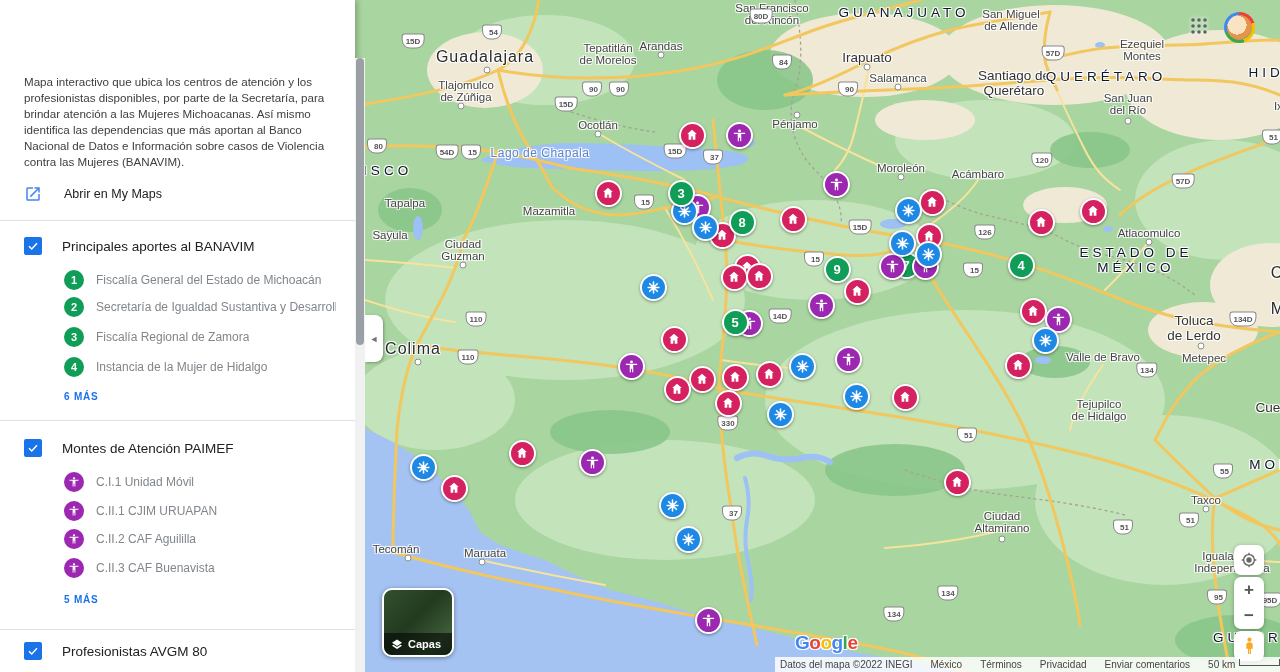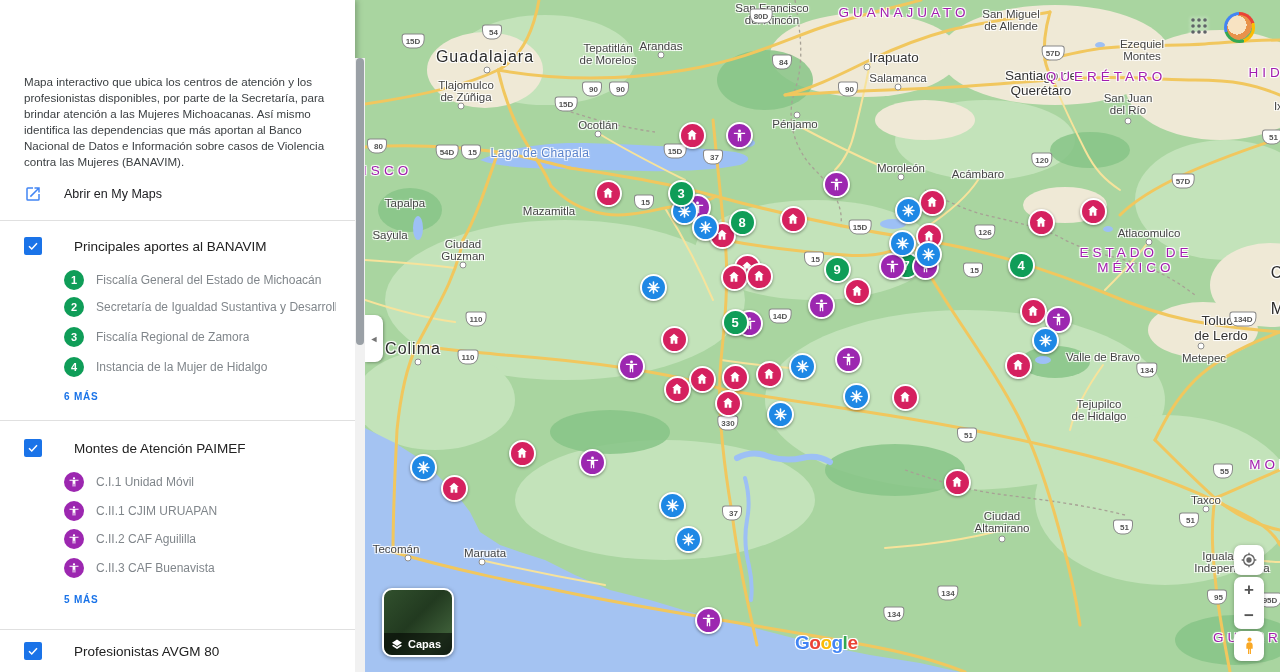--- a/index.html
+++ b/index.html
@@ -10,41 +10,41 @@
            box-shadow:2px 0 6px rgba(0,0,0,.25);}
   .sb-header{position:absolute;left:0;top:0;width:355px;height:58px;background:#d6453c;color:#fff;
              display:flex;align-items:center;}
   .sb-back{width:46px;text-align:center;font-size:20px;cursor:pointer;}
   .sb-title{flex:1;font-size:16px;font-weight:bold;letter-spacing:.2px;white-space:nowrap;overflow:hidden;}
   .sb-close{width:46px;text-align:center;font-size:17px;cursor:pointer;}
   .sb-desc{position:absolute;left:24px;top:74px;width:308px;font-size:11.6px;line-height:16px;color:#3c4043;}
   .sb-link{position:absolute;left:24px;top:185px;display:flex;align-items:center;gap:22px;cursor:pointer;}
   .sb-link-label{font-size:12.5px;color:#202124;}
   .sep{position:absolute;left:0;width:355px;height:1px;background:#e0e0e0;}
-  .sec-row{position:absolute;left:24px;display:flex;align-items:center;gap:32px;}
+  .sec-row{position:absolute;left:24px;display:flex;align-items:center;gap:20px;}
   .cbx{width:18px;height:18px;background:#1a73e8;border-radius:2px;display:flex;align-items:center;justify-content:center;cursor:pointer;}
   .sec-title{font-size:13.5px;color:#212121;}
   .item-row{position:absolute;left:64px;display:flex;align-items:center;gap:12px;cursor:pointer;}
   .badge{width:20px;height:20px;border-radius:50%;display:flex;align-items:center;justify-content:center;
          color:#fff;font-size:11px;font-weight:bold;flex:0 0 20px;}
   .badge.green{background:#0f9d58;}
   .badge.purple{background:#9c27b0;}
   .item-label{font-size:12px;color:#80868b;white-space:nowrap;overflow:hidden;max-width:240px;}
   .more-link{position:absolute;left:64px;font-size:10px;font-weight:bold;color:#1a73e8;letter-spacing:.8px;cursor:pointer;}
   .sb-scrollbar{position:absolute;left:355px;top:58px;width:10px;height:614px;background:#f1f1f1;z-index:41;}
   .sb-thumb{position:absolute;left:1px;top:0;width:8px;height:287px;background:#9aa0a6;border-radius:4px;}
   
   .map{position:absolute;left:365px;top:0;width:915px;height:672px;overflow:hidden;background:#a9d5a0;cursor:grab;}
   .map svg.base{position:absolute;left:0;top:0;}
   .lbl{position:absolute;transform:translate(-50%,-50%);white-space:pre-line;text-align:center;z-index:10;
        text-shadow:-1px -1px 0 rgba(255,255,255,.85),1px -1px 0 rgba(255,255,255,.85),
                    -1px 1px 0 rgba(255,255,255,.85),1px 1px 0 rgba(255,255,255,.85),0 0 3px #fff;}
-  .lbl.state{font-size:13.5px;color:#a21caf;letter-spacing:4px;}
+  .lbl.state{font-size:13.5px;color:#0f172a;letter-spacing:4px;}
   .lbl.city-lg{font-size:16px;color:#2b2b2b;font-weight:500;letter-spacing:1px;}
-  .lbl.city{font-size:13.5px;color:#333;margin-left:27px;}
+  .lbl.city{font-size:13.5px;color:#333;}
   .lbl.town{font-size:11.5px;color:#454545;}
   .lbl.water{font-size:12px;color:#5b83cc;letter-spacing:.5px;}
   .towndot{position:absolute;width:5px;height:5px;border-radius:50%;background:#fff;border:1.5px solid #8f8f8f;
            transform:translate(-50%,-50%);z-index:9;}
   .shield{position:absolute;transform:translate(-50%,-50%);background:#fff;border:1px solid #888;color:#555;
           font-size:8px;font-weight:bold;padding:1.5px 3px 2.5px;border-radius:3px 3px 8px 8px/3px 3px 9px 9px;
           min-width:12px;text-align:right;z-index:11;}
   .mk{position:absolute;width:27px;height:27px;border-radius:50%;border:2px solid #fff;box-sizing:border-box;
       display:flex;align-items:center;justify-content:center;box-shadow:0 1px 3px rgba(0,0,0,.4);z-index:20;cursor:pointer;}
   .mk.home{background:#d5215f;}
@@ -656,20 +656,29 @@
       <svg width="13" height="18" viewBox="0 0 24 34">
         <g fill="#f9a825">
             <circle cx="12" cy="5" r="4"></circle>
         <path d="M12 10c-4 0-6 2.2-6 5.5V22h3.2v10h2.2v-9h1.2v9h2.2V22H18v-6.5C18 12.2 16 10 12 10z"></path>
           </g>
       </svg>
     </div>
 
     <div class="glogo" id="glogo"><span style="color: rgb(66, 133, 244);">G</span><span style="color: rgb(234, 67, 53);">o</span><span style="color: rgb(251, 188, 5);">o</span><span style="color: rgb(66, 133, 244);">g</span><span style="color: rgb(52, 168, 83);">l</span><span style="color: rgb(234, 67, 53);">e</span></div>
 
+    <div class="attrib">
+      <span>Datos del mapa ©2022 INEGI</span>
+      <span>México</span>
+      <span>Términos</span>
+      <span>Privacidad</span>
+      <span>Enviar comentarios</span>
+      <span style="margin-right:4px;">50 km</span>
+      <div class="scalebar"></div>
+    </div>
   </div>
 
   <div class="sidebar">
 
     <div class="sb-desc">Mapa interactivo que ubica los centros de atención y los profesionistas disponibles, por parte de la Secretaría, para brindar atención a las Mujeres Michoacanas. Así mismo identifica las dependencias que más aportan al Banco Nacional de Datos e Información sobre casos de Violencia contra las Mujeres (BANAVIM).</div>
 
     <div class="sb-link">
       <svg width="18" height="18" viewBox="0 0 24 24">
         <path fill="#4285f4" d="M19 19H5V5h7V3H5a2 2 0 0 0-2 2v14a2 2 0 0 0 2 2h14a2 2 0 0 0 2-2v-7h-2zM14 3v2h3.6l-9.8 9.8 1.4 1.4L19 6.4V10h2V3z"></path>
       </svg>

